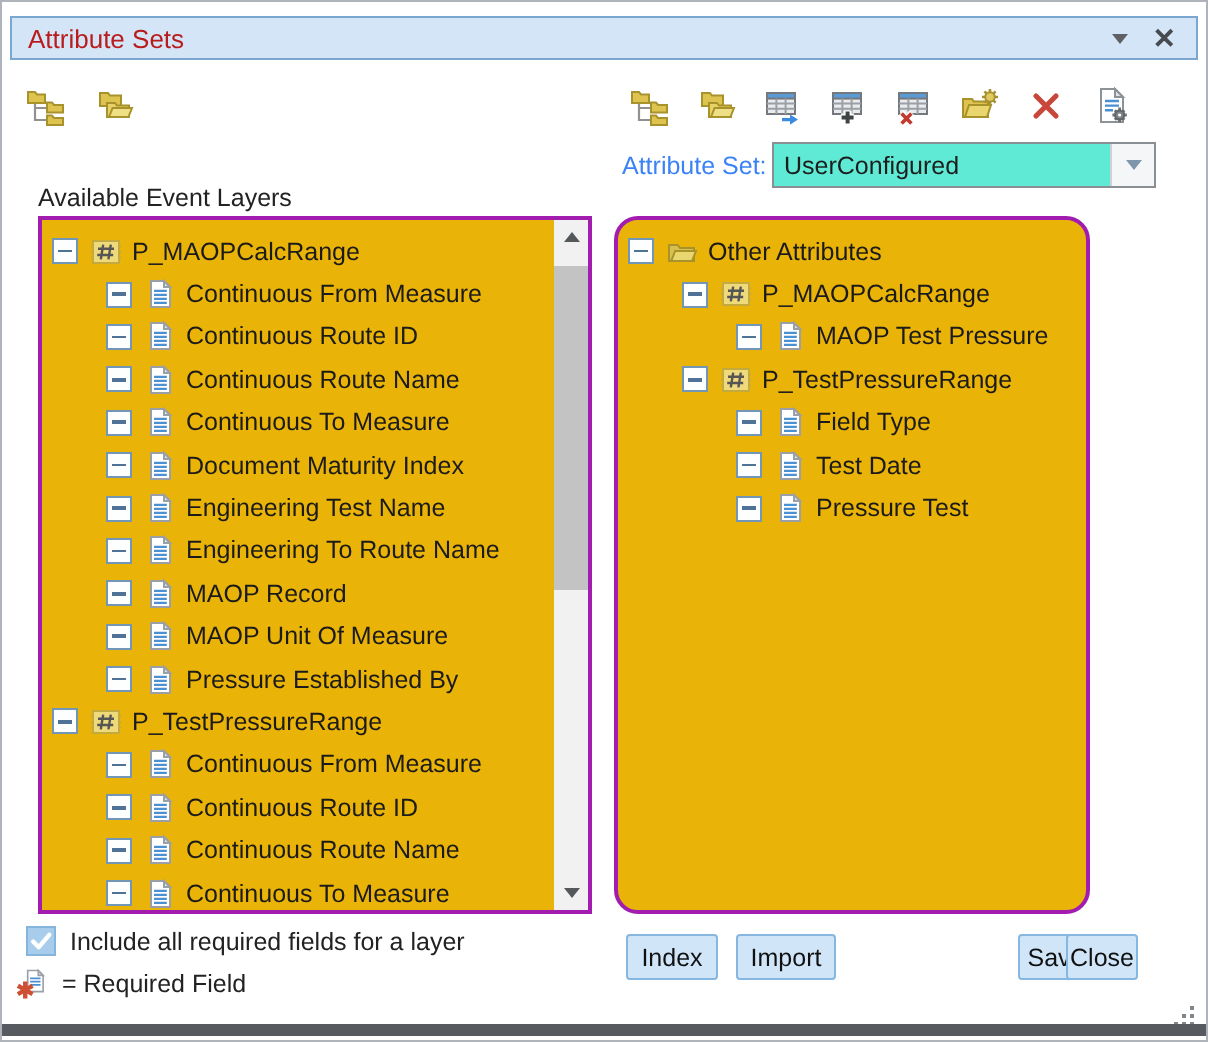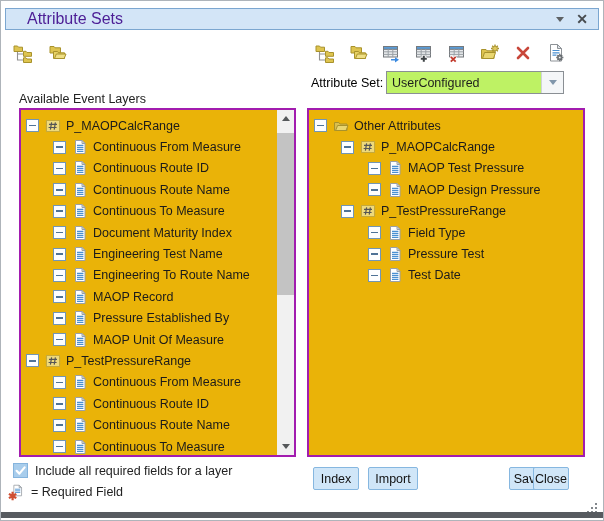--- a/index.html
+++ b/index.html
@@ -7,46 +7,46 @@
   .window {
     position:relative; width:604px; height:521px; background:#fff;
     border:1px solid #aeb4ba; overflow:hidden;
   }
   
   .titlebar {
     position:absolute; left:4px; top:7px; right:4px; height:22px;
     background:#d3e5f7; border:1px solid #7ba6d0;
     display:flex; align-items:center;
   }
-  .titlebar-title { font-size:16px; color:#4c1d95; padding-left:21px; flex:1; }
+  .titlebar-title { font-size:13px; color:#b91c1c; padding-left:8px; flex:1; }
   .titlebar-controls { display:flex; align-items:center; gap:12px; padding-right:10px; }
   .caret-down { width:0; height:0; border-left:4.5px solid transparent; border-right:4.5px solid transparent; border-top:5px solid #5d6164; }
   .close-x { font-size:14px; font-weight:bold; color:#474b4f; line-height:1; cursor:default; }
   
   .toolbar-left { position:absolute; left:12px; top:42px; display:flex; gap:14px; }
   .toolbar-right { position:absolute; top:42px; left:314px; display:flex; gap:13px; }
   .tool-btn { width:20px; height:20px; display:flex; align-items:center; justify-content:center; }
   .tool-btn svg { width:20px; height:20px; }
   
   .avail-label { position:absolute; left:18px; top:91px; font-size:12.5px; color:#222; }
-  .attrset-label { position:absolute; left:310px; top:75px; font-size:12.5px; color:#000000; }
+  .attrset-label { position:absolute; left:310px; top:75px; font-size:12.5px; color:#3b82f6; }
   .combo {
-    position:absolute; left:385px; top:70px; width:178px; height:23px;
-    border:1px solid #8a8f94; background:#bef264; display:flex; align-items:center;
+    position:absolute; left:385px; top:70px; width:192px; height:23px;
+    border:1px solid #8a8f94; background:#5eead4; display:flex; align-items:center;
   }
   .combo-value { flex:1; font-size:12.5px; color:#1d1d1d; padding-left:5px; }
   .combo-btn {
     width:22px; height:100%; border-left:1px solid #cfd3d6; background:#f4f6f8;
     display:flex; align-items:center; justify-content:center;
   }
   .combo-arrow { width:0; height:0; border-left:4.5px solid transparent; border-right:4.5px solid transparent; border-top:5px solid #8096ab; }
   
   .panel { position:absolute; top:107px; height:349px; border:2px solid #a21caf; background:#eab308; overflow:hidden; }
   .panel-left { left:18px; width:277px; }
-  .panel-right { left:306px; width:278px; }
+  .panel-right { left:306px; width:238px;border-radius:12px; }
   .tree { padding-top:5px; }
   .panel-left .tree { margin-right:17px; }
   .tree-row { height:21.4px; display:flex; align-items:center; white-space:nowrap; overflow:hidden; }
   .expander {
     width:13px; height:13px; min-width:13px; border:1px solid #7296b5; background:#fdfefe;
     display:inline-flex; align-items:center; justify-content:center; margin-right:6px;
   }
   .minus { width:7px; height:1.6px; background:#4f7396; display:block; }
   .node-icon { width:16px; height:16px; min-width:16px; display:inline-flex; margin-right:5px; }
   .node-icon svg { width:16px; height:16px; }
@@ -328,34 +328,34 @@
           <span class="expander">
             <span class="minus"></span>
           </span>
   <span class="node-icon">
     <svg viewBox="0 0 16 16">
       <path d="M3.5 1.5 H10 L13 4.5 V14.5 H3.5 Z" fill="#ffffff" stroke="#9aa0a6"></path>
       <path d="M10 1.5 V4.5 H13 Z" fill="#dfe3e8" stroke="#9aa0a6"></path>
       <path d="M5 6.4 H11.4 M5 8.4 H11.4 M5 10.4 H11.4 M5 12.4 H11.4" stroke="#4a90d2" stroke-width="1.1"></path>
     </svg>
   </span>
+<span class="node-label">MAOP Unit Of Measure</span>
+        </div>
+        <div class="tree-row" style="padding-left: 32px;">
+          <span class="expander">
+            <span class="minus"></span>
+          </span>
+  <span class="node-icon">
+    <svg viewBox="0 0 16 16">
+      <path d="M3.5 1.5 H10 L13 4.5 V14.5 H3.5 Z" fill="#ffffff" stroke="#9aa0a6"></path>
+      <path d="M10 1.5 V4.5 H13 Z" fill="#dfe3e8" stroke="#9aa0a6"></path>
+      <path d="M5 6.4 H11.4 M5 8.4 H11.4 M5 10.4 H11.4 M5 12.4 H11.4" stroke="#4a90d2" stroke-width="1.1"></path>
+    </svg>
+  </span>
 <span class="node-label">Pressure Established By</span>
-        </div>
-        <div class="tree-row" style="padding-left: 32px;">
-          <span class="expander">
-            <span class="minus"></span>
-          </span>
-  <span class="node-icon">
-    <svg viewBox="0 0 16 16">
-      <path d="M3.5 1.5 H10 L13 4.5 V14.5 H3.5 Z" fill="#ffffff" stroke="#9aa0a6"></path>
-      <path d="M10 1.5 V4.5 H13 Z" fill="#dfe3e8" stroke="#9aa0a6"></path>
-      <path d="M5 6.4 H11.4 M5 8.4 H11.4 M5 10.4 H11.4 M5 12.4 H11.4" stroke="#4a90d2" stroke-width="1.1"></path>
-    </svg>
-  </span>
-<span class="node-label">MAOP Unit Of Measure</span>
         </div>
         <div class="tree-row" style="padding-left: 5px;">
           <span class="expander">
             <span class="minus"></span>
           </span>
   <span class="node-icon">
     <svg viewBox="0 0 16 16">
       <rect x="1.5" y="2.5" width="13" height="11" fill="#eed97b" stroke="#c4a93d"></rect>
       <path d="M0.5 5.2 H1.5 M0.5 8 H1.5 M0.5 10.8 H1.5 M14.5 5.2 H15.5 M14.5 8 H15.5 M14.5 10.8 H15.5" stroke="#c4a93d" stroke-width="1"></path>
       <path d="M6.6 4.3 L5.4 11.7 M10.4 4.3 L9.2 11.7 M4 6.4 H12 M3.6 9.5 H11.6" stroke="#555" stroke-width="1.2" fill="none"></path>
@@ -460,33 +460,20 @@
           </span>
   <span class="node-icon">
     <svg viewBox="0 0 16 16">
       <path d="M3.5 1.5 H10 L13 4.5 V14.5 H3.5 Z" fill="#ffffff" stroke="#9aa0a6"></path>
       <path d="M10 1.5 V4.5 H13 Z" fill="#dfe3e8" stroke="#9aa0a6"></path>
       <path d="M5 6.4 H11.4 M5 8.4 H11.4 M5 10.4 H11.4 M5 12.4 H11.4" stroke="#4a90d2" stroke-width="1.1"></path>
     </svg>
   </span>
 <span class="node-label">MAOP Test Pressure</span>
         </div>
-        <div class="tree-row" style="padding-left: 59px;">
-          <span class="expander">
-            <span class="minus"></span>
-          </span>
-  <span class="node-icon">
-    <svg viewBox="0 0 16 16">
-      <path d="M3.5 1.5 H10 L13 4.5 V14.5 H3.5 Z" fill="#ffffff" stroke="#9aa0a6"></path>
-      <path d="M10 1.5 V4.5 H13 Z" fill="#dfe3e8" stroke="#9aa0a6"></path>
-      <path d="M5 6.4 H11.4 M5 8.4 H11.4 M5 10.4 H11.4 M5 12.4 H11.4" stroke="#4a90d2" stroke-width="1.1"></path>
-    </svg>
-  </span>
-<span class="node-label">MAOP Design Pressure</span>
-        </div>
         <div class="tree-row" style="padding-left: 32px;">
           <span class="expander">
             <span class="minus"></span>
           </span>
   <span class="node-icon">
     <svg viewBox="0 0 16 16">
       <rect x="1.5" y="2.5" width="13" height="11" fill="#eed97b" stroke="#c4a93d"></rect>
       <path d="M0.5 5.2 H1.5 M0.5 8 H1.5 M0.5 10.8 H1.5 M14.5 5.2 H15.5 M14.5 8 H15.5 M14.5 10.8 H15.5" stroke="#c4a93d" stroke-width="1"></path>
       <path d="M6.6 4.3 L5.4 11.7 M10.4 4.3 L9.2 11.7 M4 6.4 H12 M3.6 9.5 H11.6" stroke="#555" stroke-width="1.2" fill="none"></path>
     </svg>
@@ -510,34 +497,34 @@
           <span class="expander">
             <span class="minus"></span>
           </span>
   <span class="node-icon">
     <svg viewBox="0 0 16 16">
       <path d="M3.5 1.5 H10 L13 4.5 V14.5 H3.5 Z" fill="#ffffff" stroke="#9aa0a6"></path>
       <path d="M10 1.5 V4.5 H13 Z" fill="#dfe3e8" stroke="#9aa0a6"></path>
       <path d="M5 6.4 H11.4 M5 8.4 H11.4 M5 10.4 H11.4 M5 12.4 H11.4" stroke="#4a90d2" stroke-width="1.1"></path>
     </svg>
   </span>
+<span class="node-label">Test Date</span>
+        </div>
+        <div class="tree-row" style="padding-left: 59px;">
+          <span class="expander">
+            <span class="minus"></span>
+          </span>
+  <span class="node-icon">
+    <svg viewBox="0 0 16 16">
+      <path d="M3.5 1.5 H10 L13 4.5 V14.5 H3.5 Z" fill="#ffffff" stroke="#9aa0a6"></path>
+      <path d="M10 1.5 V4.5 H13 Z" fill="#dfe3e8" stroke="#9aa0a6"></path>
+      <path d="M5 6.4 H11.4 M5 8.4 H11.4 M5 10.4 H11.4 M5 12.4 H11.4" stroke="#4a90d2" stroke-width="1.1"></path>
+    </svg>
+  </span>
 <span class="node-label">Pressure Test</span>
-        </div>
-        <div class="tree-row" style="padding-left: 59px;">
-          <span class="expander">
-            <span class="minus"></span>
-          </span>
-  <span class="node-icon">
-    <svg viewBox="0 0 16 16">
-      <path d="M3.5 1.5 H10 L13 4.5 V14.5 H3.5 Z" fill="#ffffff" stroke="#9aa0a6"></path>
-      <path d="M10 1.5 V4.5 H13 Z" fill="#dfe3e8" stroke="#9aa0a6"></path>
-      <path d="M5 6.4 H11.4 M5 8.4 H11.4 M5 10.4 H11.4 M5 12.4 H11.4" stroke="#4a90d2" stroke-width="1.1"></path>
-    </svg>
-  </span>
-<span class="node-label">Test Date</span>
         </div>
       </div>
   </div>
 
   <div class="checkbox-row">
     <span class="checkbox checked">
       <svg viewBox="0 0 13 13">
           <path d="M2.6 6.8 L5.4 9.6 L10.6 3.4" stroke="#fff" stroke-width="2.2" fill="none" stroke-linecap="round" stroke-linejoin="round"></path>
         </svg>
     </span>

